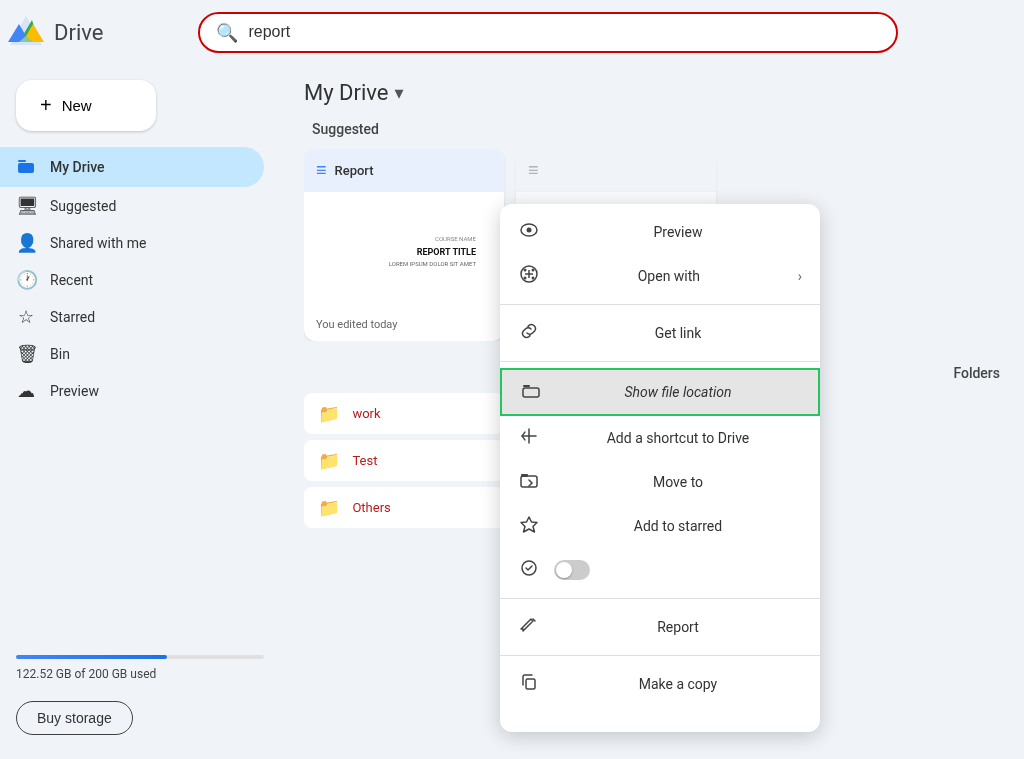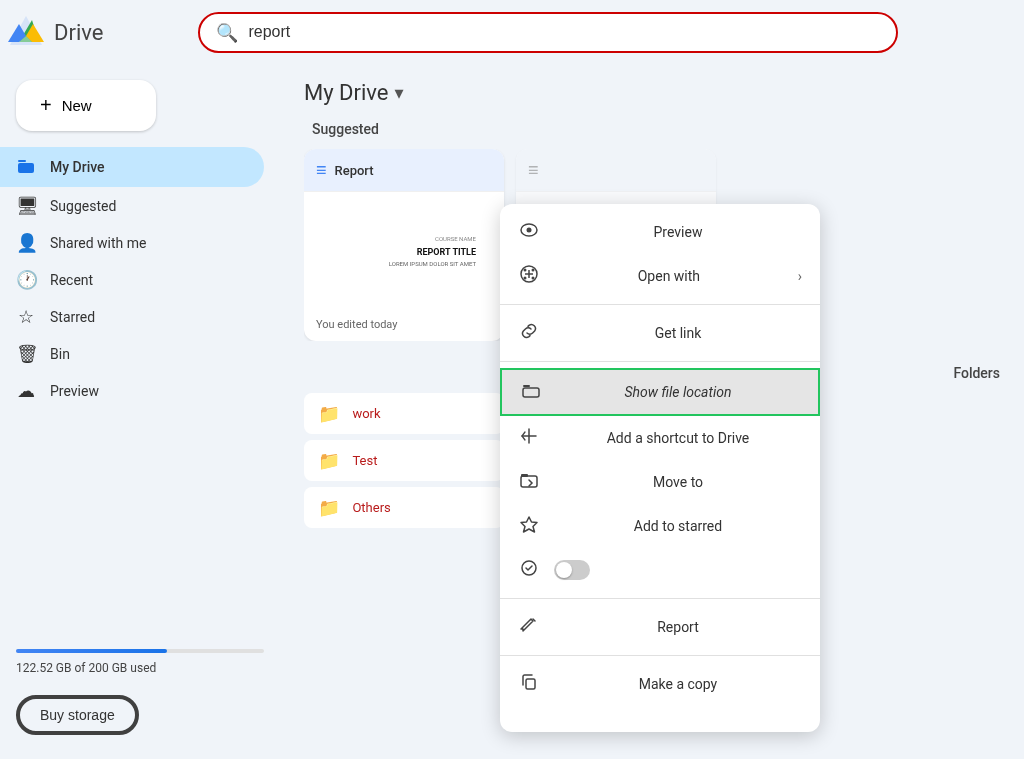--- a/index.html
+++ b/index.html
@@ -130,21 +130,21 @@
       background: linear-gradient(to right, #4285f4, #1a73e8);
       border-radius: 2px;
       width: 61%;
     }
     .storage-text {
       font-size: 12px;
       color: #444;
       margin-bottom: 20px;
     }
     .buy-storage-btn {
-      border: 4px solid #404040;
+      border: 1px solid #404040;
       background: transparent;
       border-radius: 20px;
       padding: 8px 20px;
       font-size: 14px;
       cursor: pointer;
       color: #333;
       text-align: center;
     }
 
     

